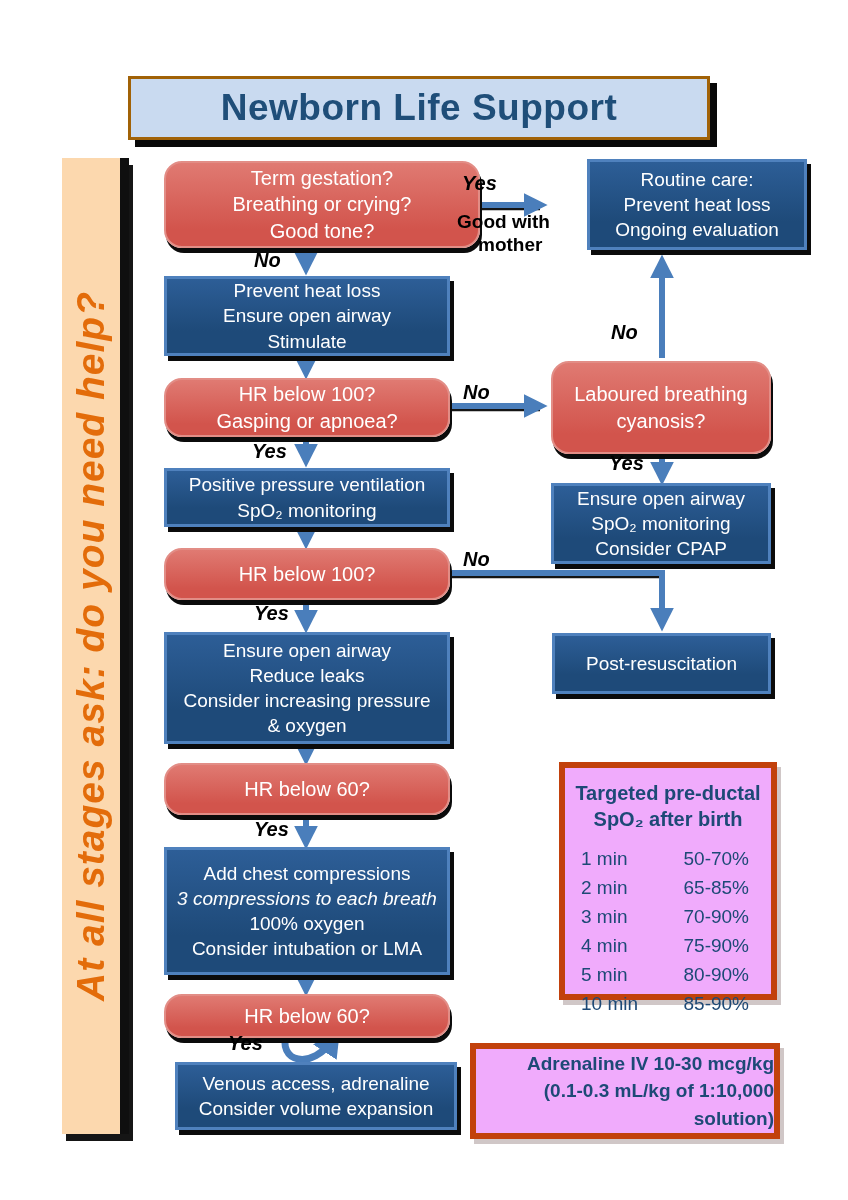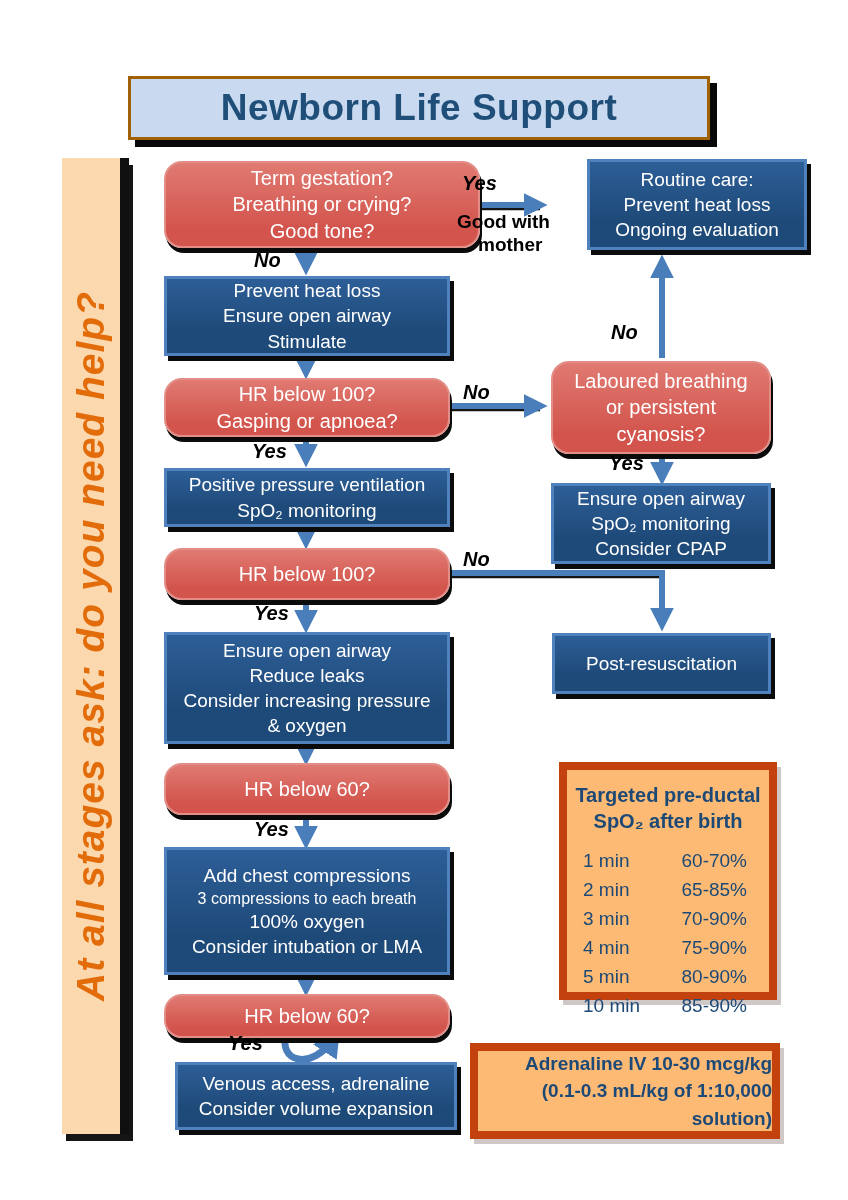--- a/index.html
+++ b/index.html
@@ -34,24 +34,24 @@
   .blue{
     background:linear-gradient(180deg,#2d5e97 0%,#1e4a79 70%);
     border:3px solid #4f81bd;box-shadow:4px 5px 0 #0b0b0b;
   }
   .red{
     background:linear-gradient(180deg,#e07a72 0%,#d2544c 80%);
     border:2px solid #e28d86;border-radius:18px;box-shadow:2px 5px 0 #0b0b0b;
   }
   .ln{font-size:19px;}
   .red .ln{font-size:20px;}
-  .ln.small{font-size:16px;}
+  .ln.small{font-size:19px;font-style:italic;}
   
   .pink{
-    position:absolute;background:#fdba74;border:8px solid #c2410c;
+    position:absolute;background:#f0abfc;border:6px solid #c2410c;
     box-shadow:4px 5px 0 rgba(150,130,130,.45);
     color:#1d4976;box-sizing:border-box;
   }
   .pink .p-title{font-size:20px;font-weight:bold;text-align:center;line-height:1.3;}
   .spo2-rows{margin-top:12px;padding:0 22px 0 16px;}
   .spo2-row{display:flex;justify-content:space-between;font-size:19px;height:29px;align-items:center;}
   .spo2-row.gap{}
   .adr{display:flex;flex-direction:column;justify-content:center;text-align:right;}
   .adr .ln{font-size:19px;font-weight:bold;color:#1d4976;line-height:1.45;}
   
@@ -154,41 +154,40 @@
   </div>
 
   <div class="box blue" style="left:551px;top:159px;width:220px;height:91px;margin-left:36px;">
     <div class="ln">Routine care:</div>
     <div class="ln">Prevent heat loss</div>
     <div class="ln">Ongoing evaluation</div>
   </div>
 
   <div class="box red" style="left:551px;top:361px;width:220px;height:93px;">
     <div class="ln">Laboured breathing</div>
-    <div class="ln">or persistent</div>
     <div class="ln">cyanosis?</div>
   </div>
 
   <div class="box blue" style="left:551px;top:483px;width:220px;height:81px;">
     <div class="ln">Ensure open airway</div>
     <div class="ln">SpO₂ monitoring</div>
     <div class="ln">Consider CPAP</div>
   </div>
 
   <div class="box blue" style="left:552px;top:633px;width:219px;height:61px;">
     <div class="ln">Post-resuscitation</div>
   </div>
 
   <div class="pink" style="left:559px;top:762px;width:218px;height:238px;padding-top:12px;">
     <div class="p-title">Targeted pre-ductal</div>
     <div class="p-title">SpO₂ after birth</div>
     <div class="spo2-rows">
       <div class="spo2-row">
           <span>1 min</span>
-          <span>60-70%</span>
+          <span>50-70%</span>
         </div>
       <div class="spo2-row">
           <span>2 min</span>
           <span>65-85%</span>
         </div>
       <div class="spo2-row">
           <span>3 min</span>
           <span>70-90%</span>
         </div>
       <div class="spo2-row">

